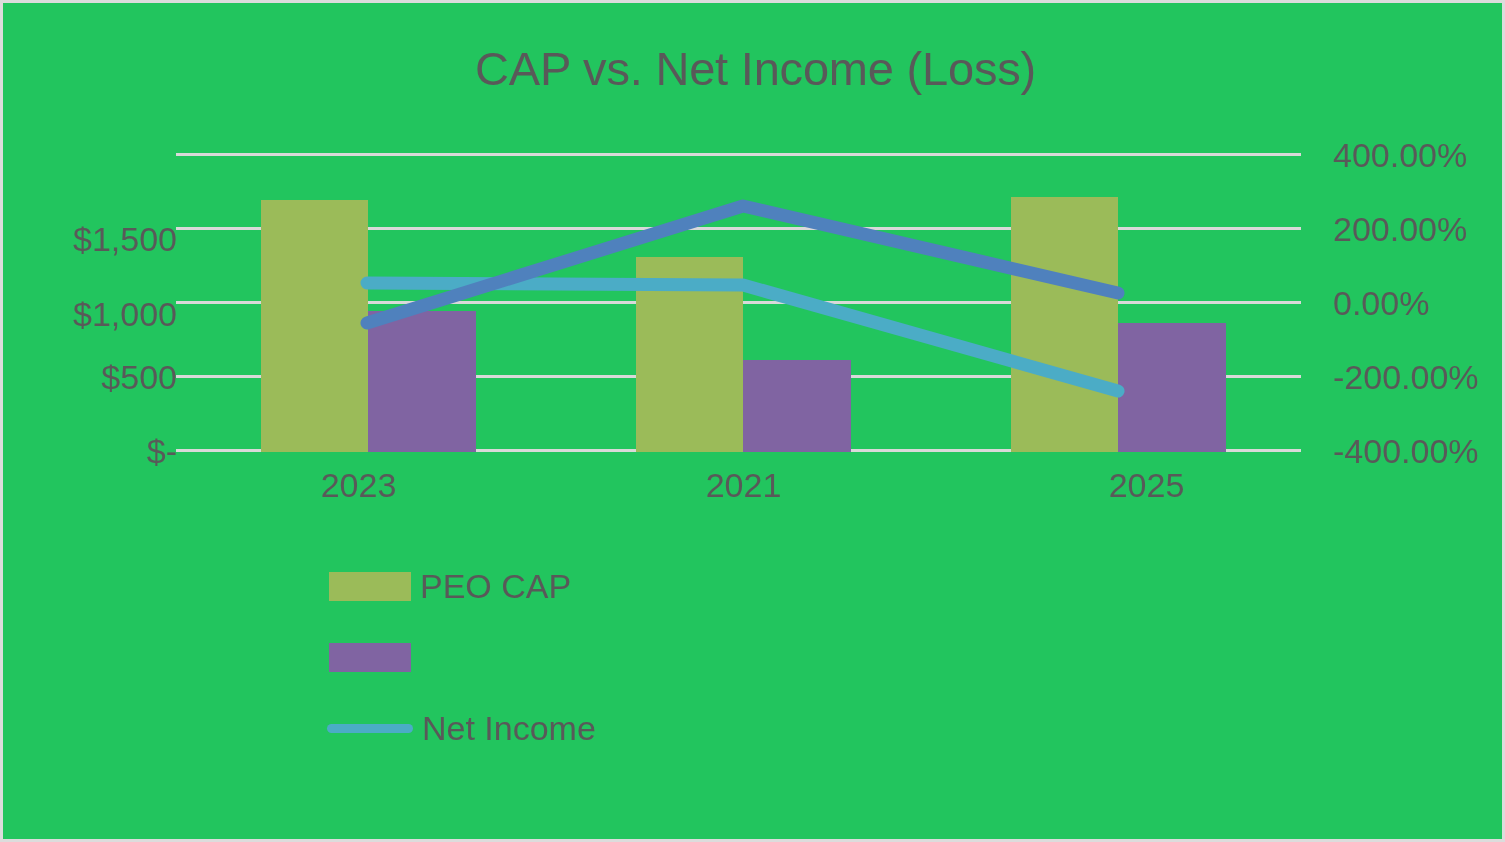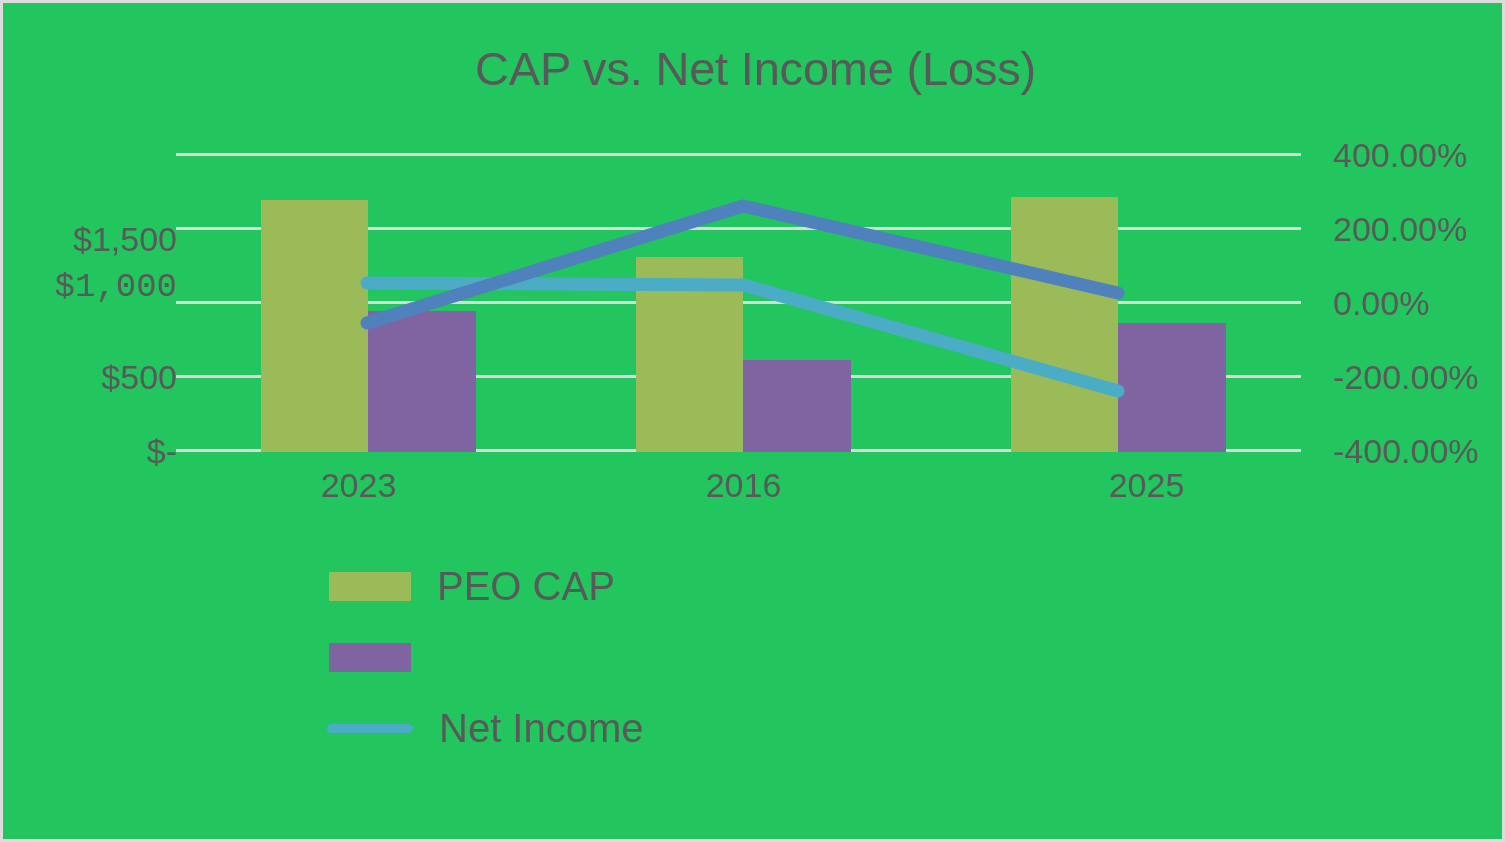--- a/index.html
+++ b/index.html
@@ -108,46 +108,46 @@
   .legend-line {
     width: 86px;
     height: 9px;
     border-radius: 5px;
     flex: 0 0 auto;
     margin-left: -2px;
   }
   .legend-line.teal { background: #4BACC6; }
   .legend-line.blue { background: #4F81BD; }
   .legend-text {
-    font-size: 40px;
+    font-size: 34px;
     color: #595959;
-    margin-left: 26px;
+    margin-left: 9px;
     white-space: nowrap;
   }
 </style>
 </head>
 <body>
 
 <div id="chart-frame">
 
   <div id="chart-title">CAP vs. Net Income (Loss)</div>
 
   <div class="axis-label-left" style="top:217px;">$1,500</div>
-  <div class="axis-label-left" style="top:265px;font-family:Liberation Mono, monospace;">$1,000</div>
+  <div class="axis-label-left" style="top:292px;">$1,000</div>
   <div class="axis-label-left" style="top:355px;">$500</div>
   <div class="axis-label-left" style="top:429px;">$-</div>
 
   <div class="axis-label-right" style="top:133px;">400.00%</div>
   <div class="axis-label-right" style="top:207px;">200.00%</div>
   <div class="axis-label-right" style="top:281px;">0.00%</div>
   <div class="axis-label-right" style="top:355px;">-200.00%</div>
   <div class="axis-label-right" style="top:429px;">-400.00%</div>
 
   <div class="cat-label" style="left:248px; width:215px;">2023</div>
-  <div class="cat-label" style="left:633px; width:215px;">2016</div>
+  <div class="cat-label" style="left:633px; width:215px;">2021</div>
   <div class="cat-label" style="left:1036px; width:215px;">2025</div>
 
   <div id="plot-area">
     <div class="gridline" style="top:0px;"></div>
     <div class="gridline" style="top:74px;"></div>
     <div class="gridline" style="top:148px;"></div>
     <div class="gridline" style="top:222px;"></div>
     <div class="gridline" style="top:296px;"></div>
 
     <div class="bar bar-peo" style="left:85px;  width:107px; height:252px;"></div>

